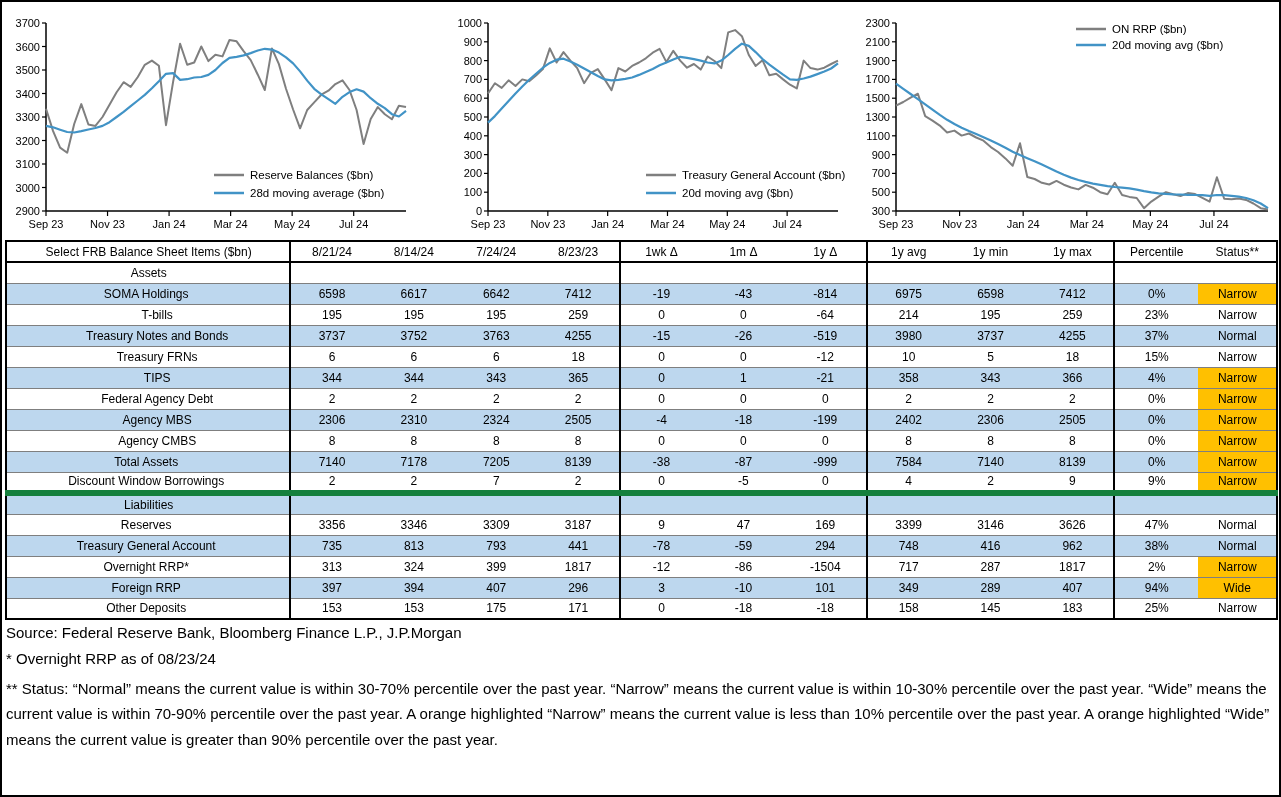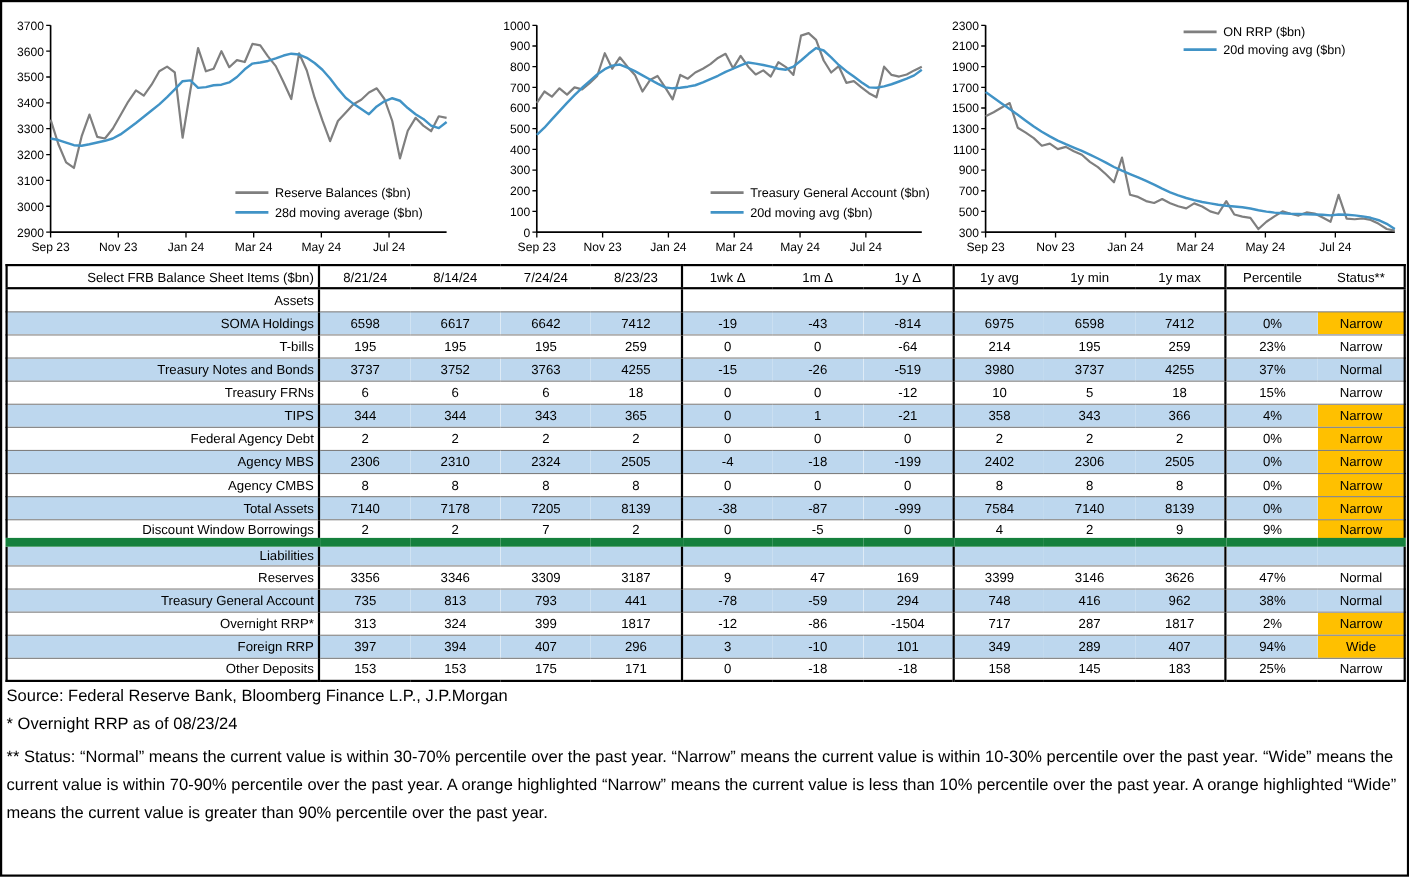--- a/index.html
+++ b/index.html
@@ -35,27 +35,27 @@
     height: 21px;
     padding: 0 4px;
     text-align: center;
     font-weight: normal;
     border-bottom: 1px solid #7f7f7f;
     white-space: nowrap;
     overflow: hidden;
   }
   table.frb { border: 2px solid #000; }
   table.frb thead th { border-bottom: 2px solid #000; }
-  table.frb .lbl { text-align: right; }
+  table.frb .lbl { text-align: center; }
   table.frb .ind0 { padding-left: 5px; font-weight: normal; }
   table.frb .ind1 { padding-left: 0; }
   table.frb .ind2 { padding-left: 22px; }
   table.frb .gb { border-left: 2px solid #000; }
   table.frb tr.shade td { background: #BDD7EE; }
-  table.frb tr.sep-top td { border-top: 8px solid #15803d; }
+  table.frb tr.sep-top td { border-top: 6px solid #15803d; }
   table.frb td.hl { background: #FFC000 !important; }
   col.c-label { width: 283px; }
   col.c-num   { width: 82px; }
   col.c-pct   { width: 84px; }
   col.c-stat  { width: 78px; }
   
   .footnotes { padding: 4px 6px 0 4px; font-size: 15px; line-height: 1.25; }
   .footnotes .fn { margin-top: 0; }
   .footnotes .fn + .fn { margin-top: 7px; }
   .footnotes .fn-long { line-height: 1.7; }

